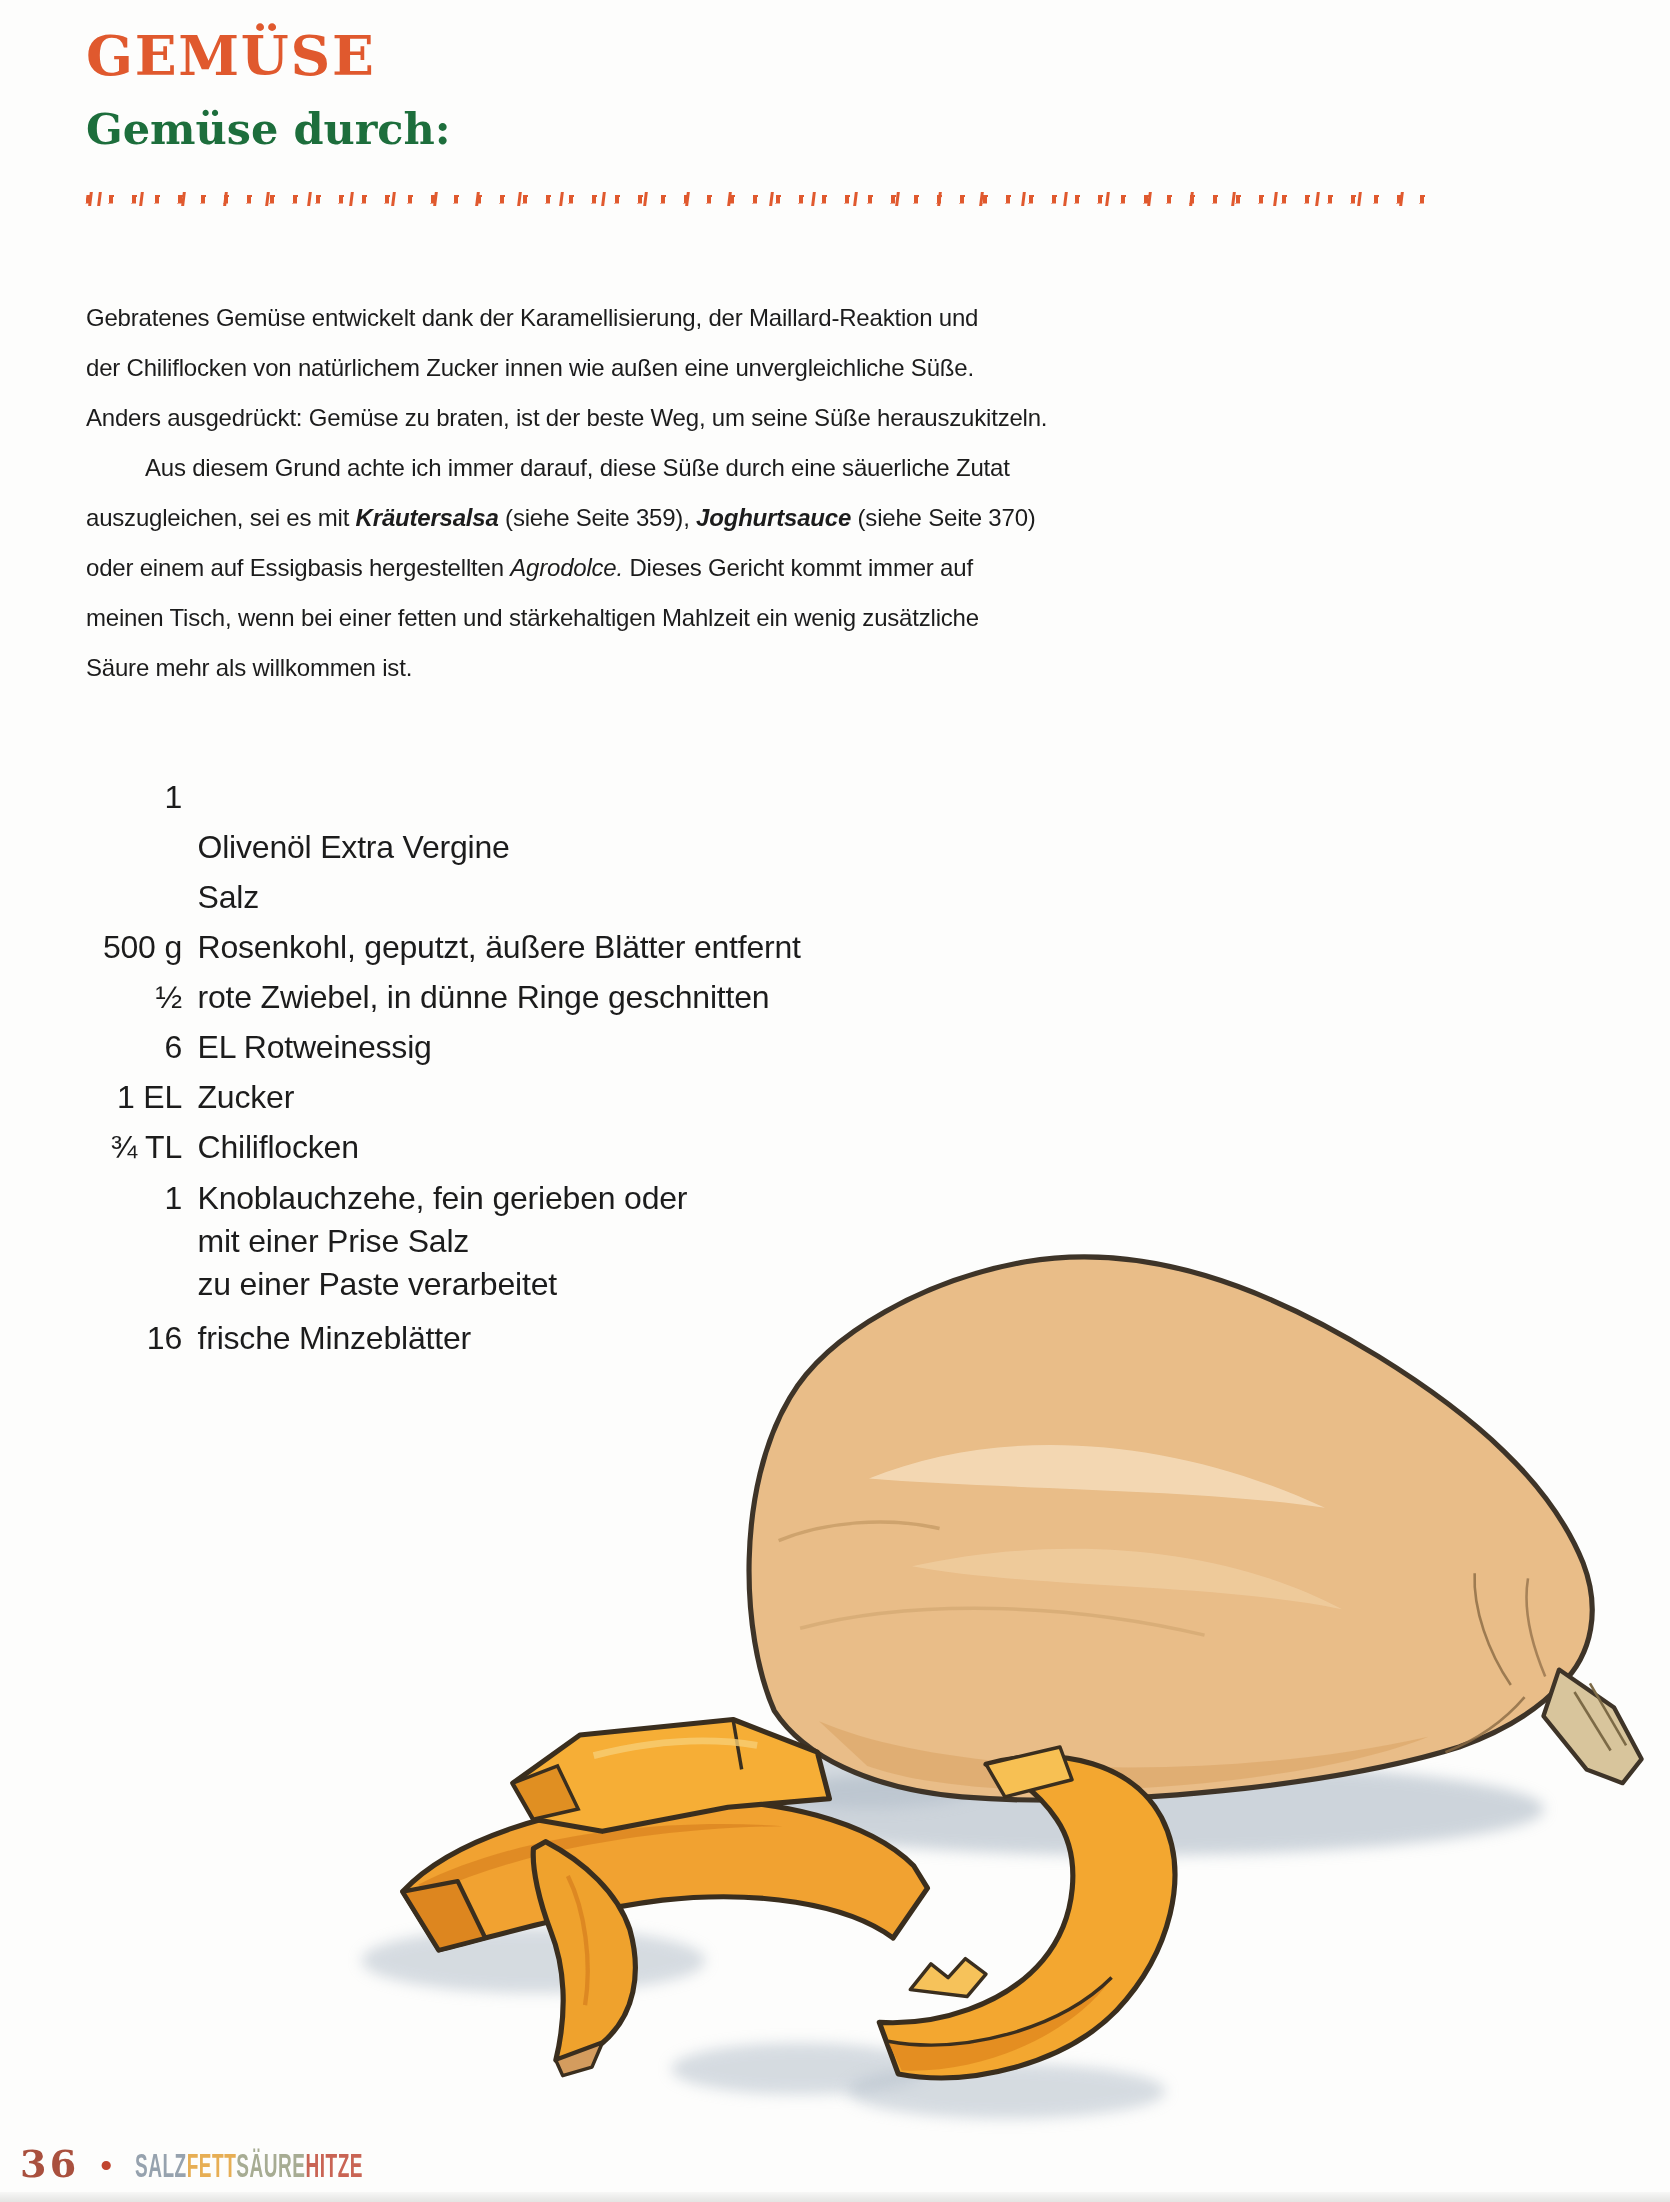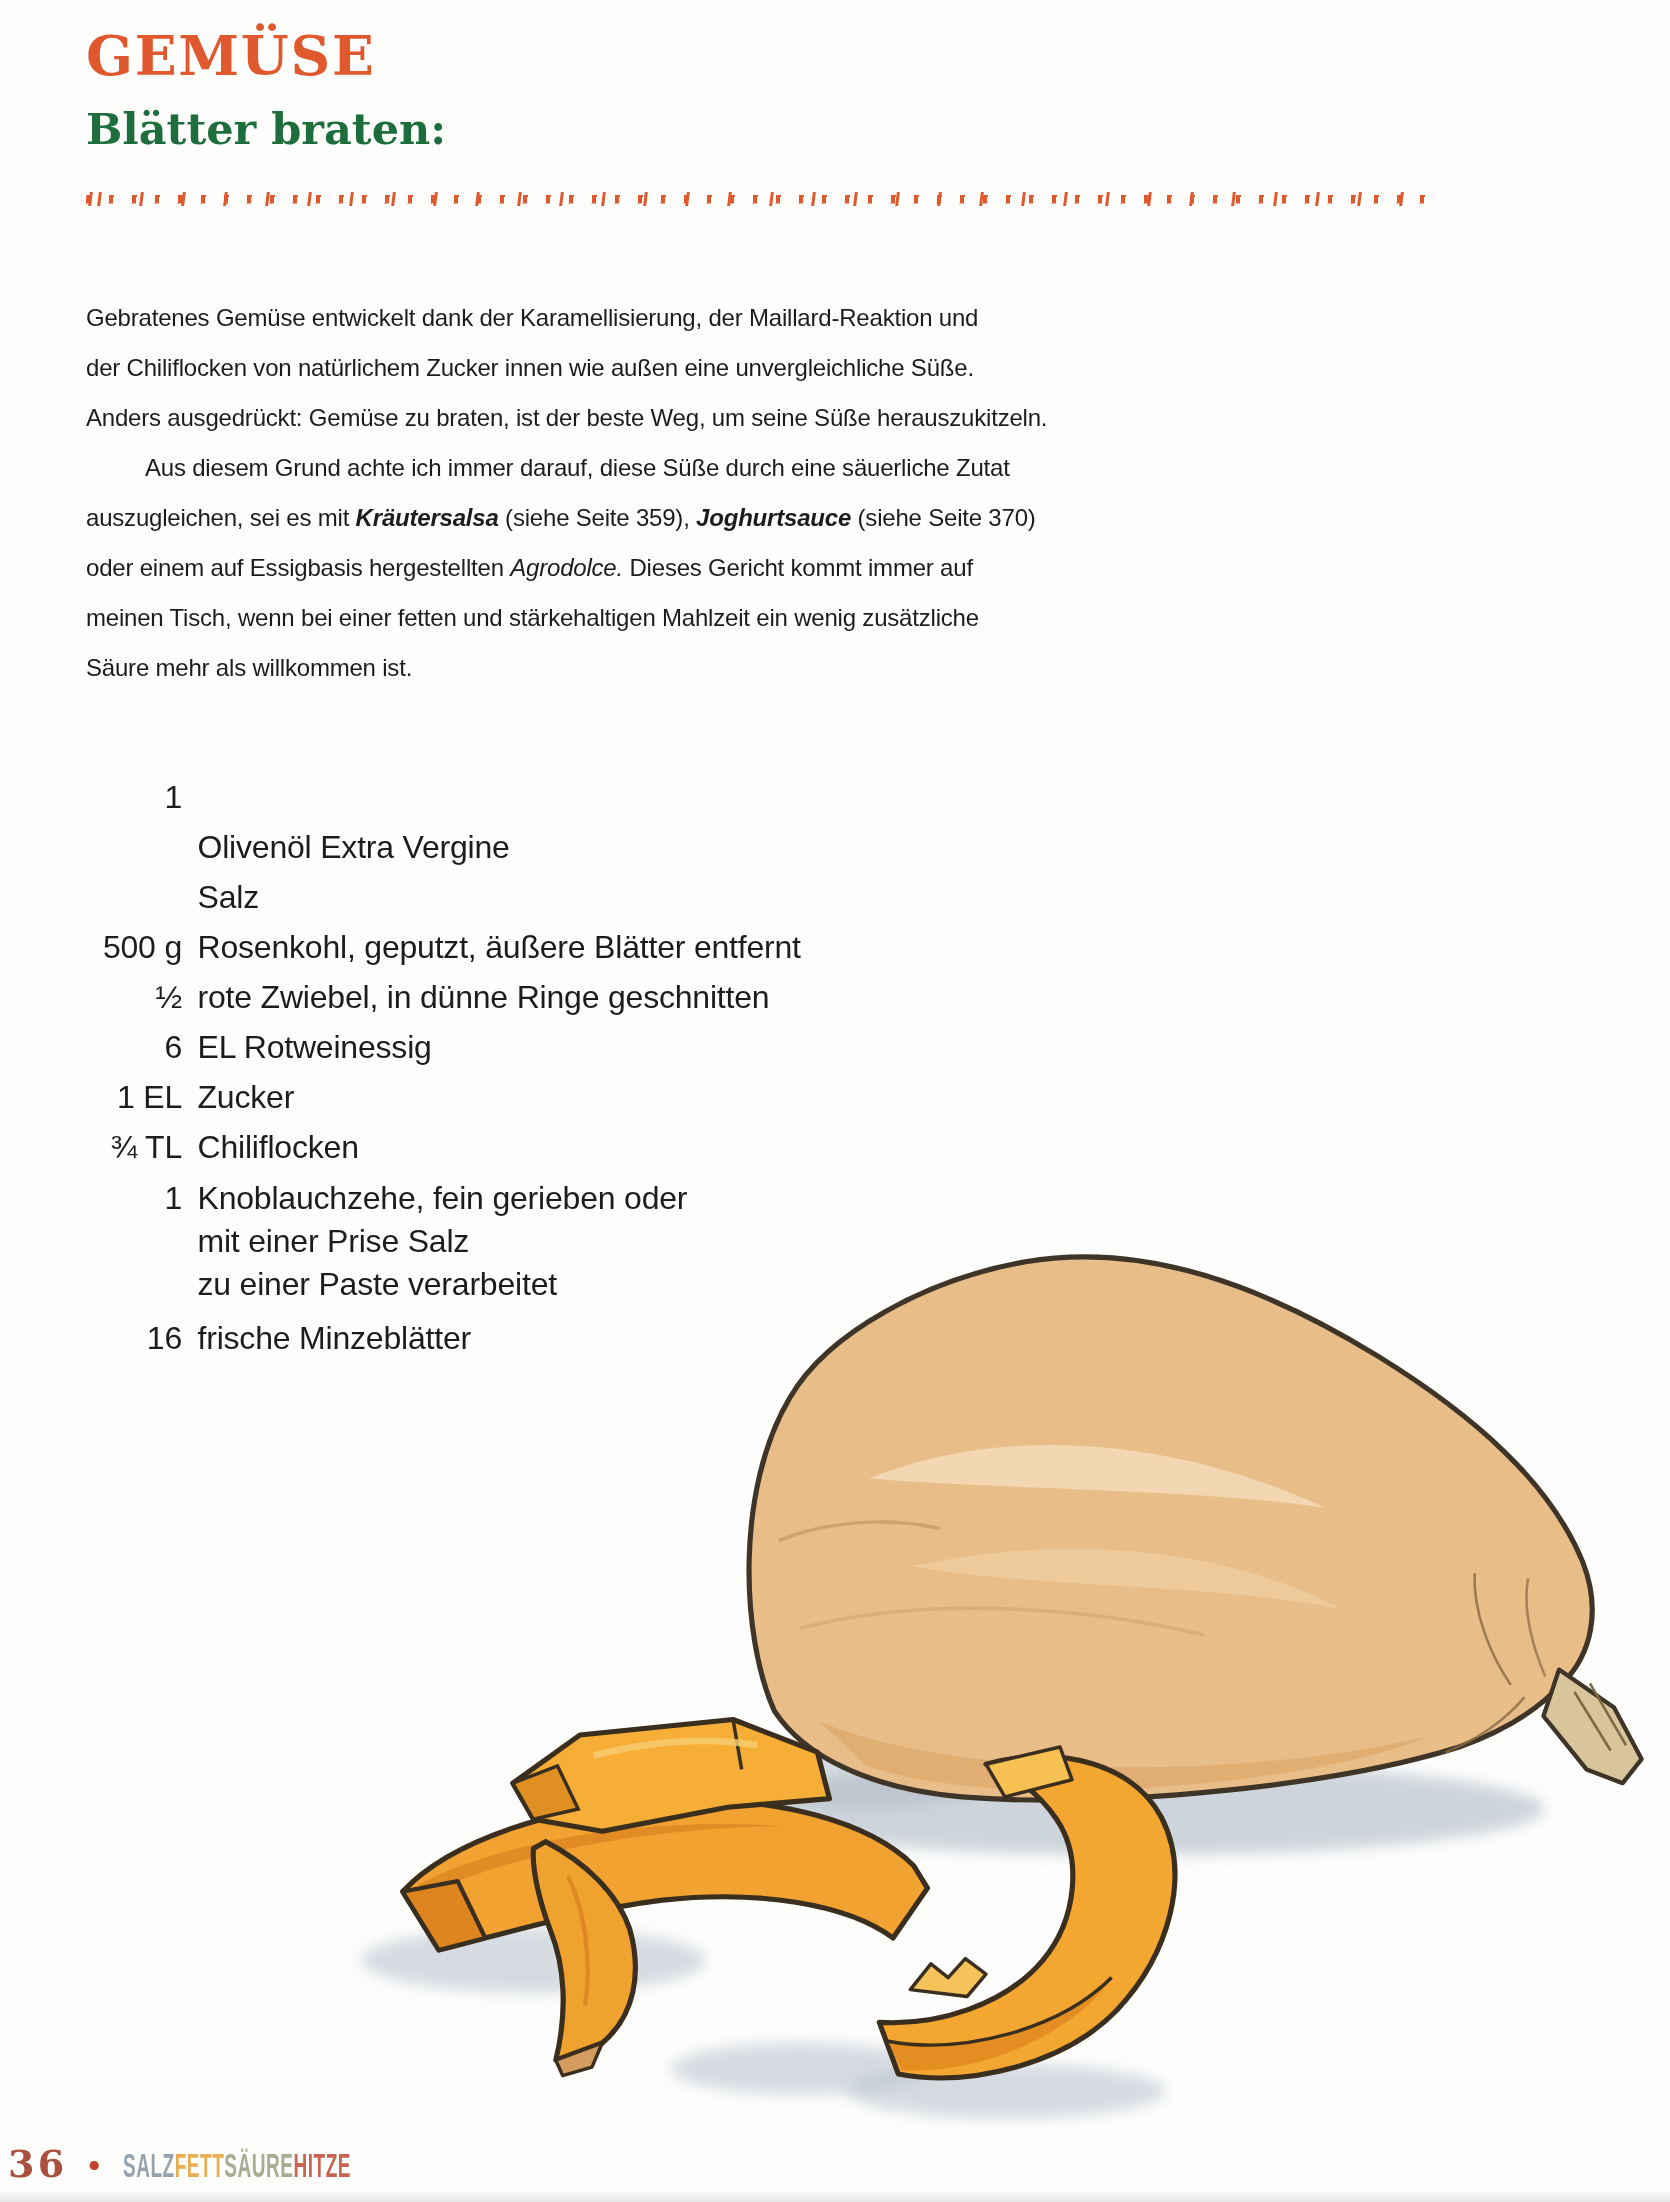--- a/index.html
+++ b/index.html
@@ -29,35 +29,35 @@
   .bodytext .indent{padding-left:59px;}
   .st-bi{font-weight:700;font-style:italic;}
   .st-i{font-style:italic;}
   .ingredients{margin-top:79px;font-size:32px;line-height:50px;letter-spacing:-0.2px;}
   .irow{display:flex;align-items:flex-start;}
   .iqty{width:96px;text-align:right;flex:none;}
   .itext{margin-left:15.5px;}
   .irow.multi{line-height:43px;padding-top:5.2px;}
   .irow.gap-top{margin-top:6.9px;}
   .illo{position:absolute;left:0;top:1205px;width:1670px;height:998px;pointer-events:none;}
-  .footer{position:absolute;left:8px;top:2141px;display:flex;align-items:baseline;white-space:nowrap;}
+  .footer{position:absolute;left:20px;top:2141px;display:flex;align-items:baseline;white-space:nowrap;}
   .pageno{font-family:"DejaVu Serif",serif;font-size:38px;font-weight:700;color:var(--brick);letter-spacing:3.4px;}
   .bullet{color:#c0442e;font-size:34px;margin:0 22.4px 0 20.6px;}
   .logo{display:inline-flex;transform:scaleX(0.56);transform-origin:left center;
         font-weight:700;font-size:34px;letter-spacing:0.9px;filter:opacity(0.88);}
   .page-edge{position:absolute;left:0;bottom:0;width:100%;height:11.2px;
         background:linear-gradient(#f7f7f6,#e2e2e0);}
 </style>
 </head>
 <body>
 
 <div class="page">
   <div class="content">
     <h1 class="section-title">GEMÜSE</h1>
-    <div class="subtitle dark">Blätter braten:</div>
+    <div class="subtitle dark">Gemüse durch:</div>
     <div class="divider"></div>
     <div class="bodytext" id="body-text">
         <div class="line">Gebratenes Gemüse entwickelt dank der Karamellisierung, der Maillard-Reaktion und</div>
         <div class="line">der Chiliflocken von natürlichem Zucker innen wie außen eine unvergleichliche Süße.</div>
         <div class="line">Anders ausgedrückt: Gemüse zu braten, ist der beste Weg, um seine Süße herauszukitzeln.</div>
         <div class="line indent">Aus diesem Grund achte ich immer darauf, diese Süße durch eine säuerliche Zutat</div>
         <div class="line"><span>auszugleichen, sei es mit </span><span class="st-bi">Kräutersalsa</span><span> (siehe Seite 359), </span><span class="st-bi">Joghurtsauce</span><span> (siehe Seite 370)</span></div>
         <div class="line"><span>oder einem auf Essigbasis hergestellten </span><span class="st-i">Agrodolce.</span><span> Dieses Gericht kommt immer auf</span></div>
         <div class="line">meinen Tisch, wenn bei einer fetten und stärkehaltigen Mahlzeit ein wenig zusätzliche</div>
         <div class="line">Säure mehr als willkommen ist.</div>

